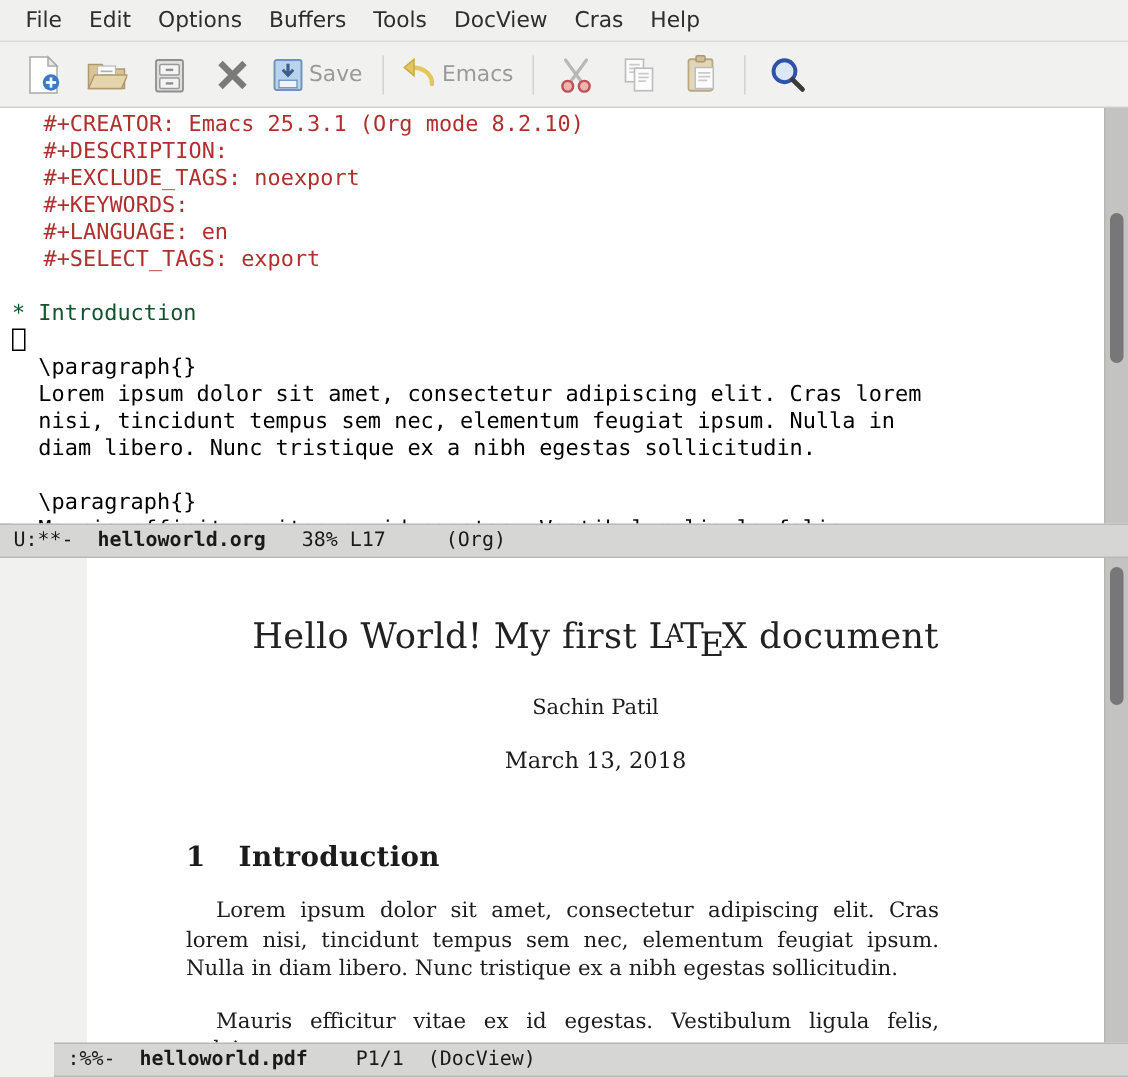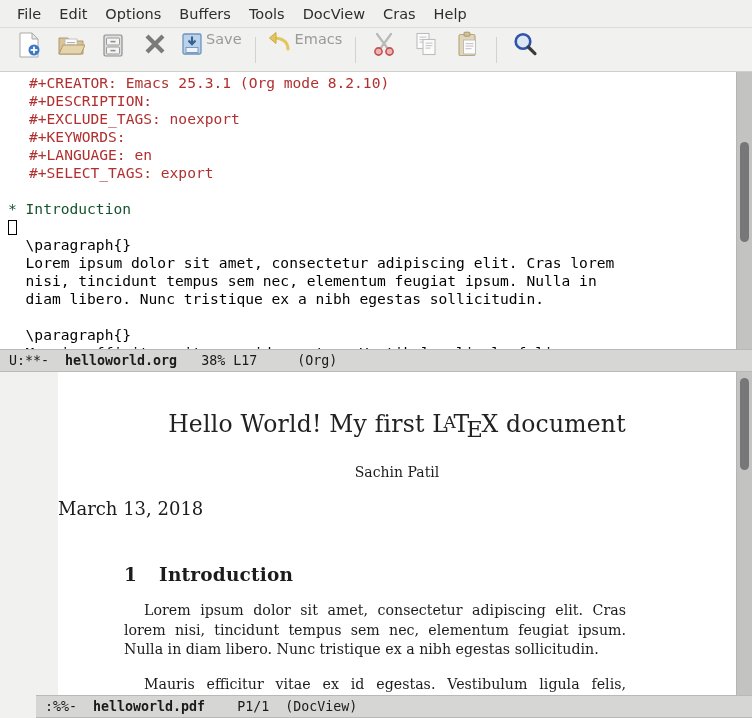--- a/index.html
+++ b/index.html
@@ -47,21 +47,21 @@
     height: 43px;
     background: #f1f1f0;
     border-bottom: 1px solid #cfcfce;
     display: flex;
     align-items: center;
     padding-left: 8px;
     flex: none;
   }
   .tool {
     display: flex;
-    align-items: flex-start;
+    align-items: center;
     justify-content: center;
     height: 38px;
     min-width: 34px;
     padding: 0 4px;
     cursor: default;
   }
   .tool.with-label { padding-right: 6px; }
   .tool-label {
     font-size: 14.5px;
     color: #9a9a98;
@@ -191,21 +191,22 @@
     margin-left: -0.13em;
     margin-right: -0.075em;
     font-size: 0.95em;
   }
   .pdf-author {
     text-align: center;
     font-size: 14px;
     margin-top: 26px;
   }
   .pdf-date {
-    font-size: 18px;
+    text-align: center;
+    font-size: 15px;
     margin-top: 18px;
   }
   .pdf-section {
     margin-top: 45px;
     margin-left: 66px;
     font-size: 18.5px;
     font-weight: bold;
     letter-spacing: .2px;
   }
   .pdf-section .secnum { margin-right: 22px; }

